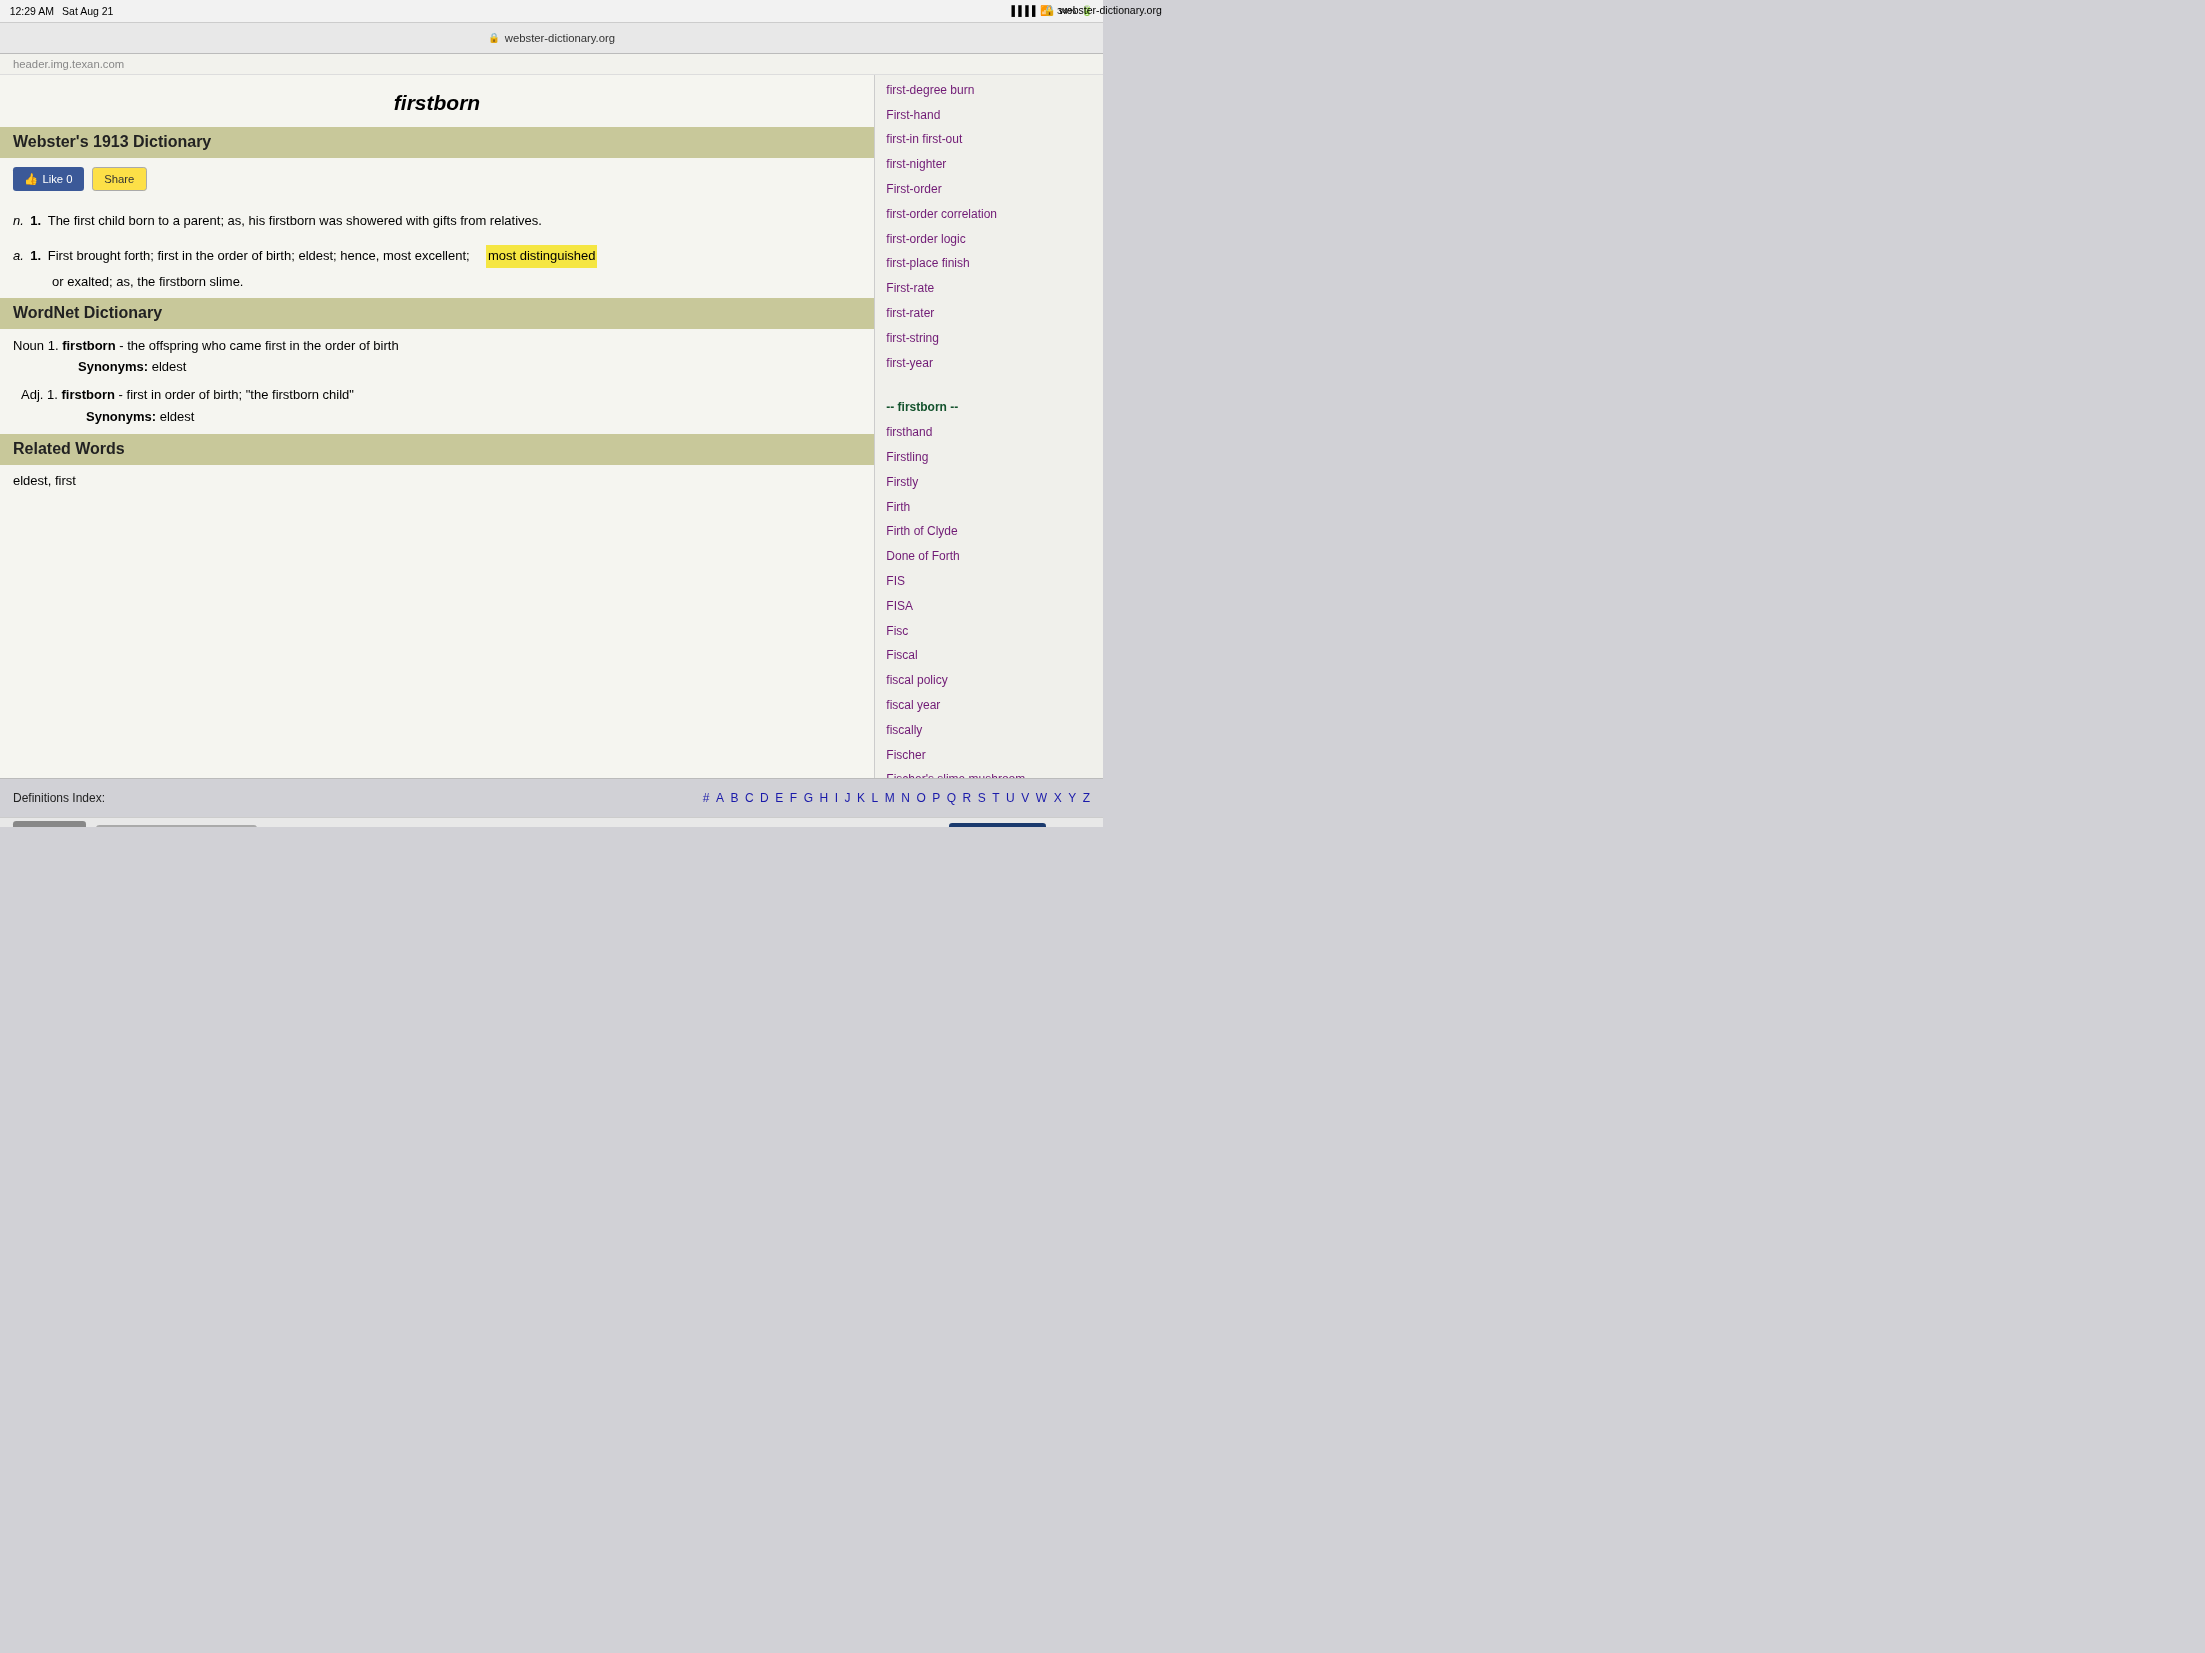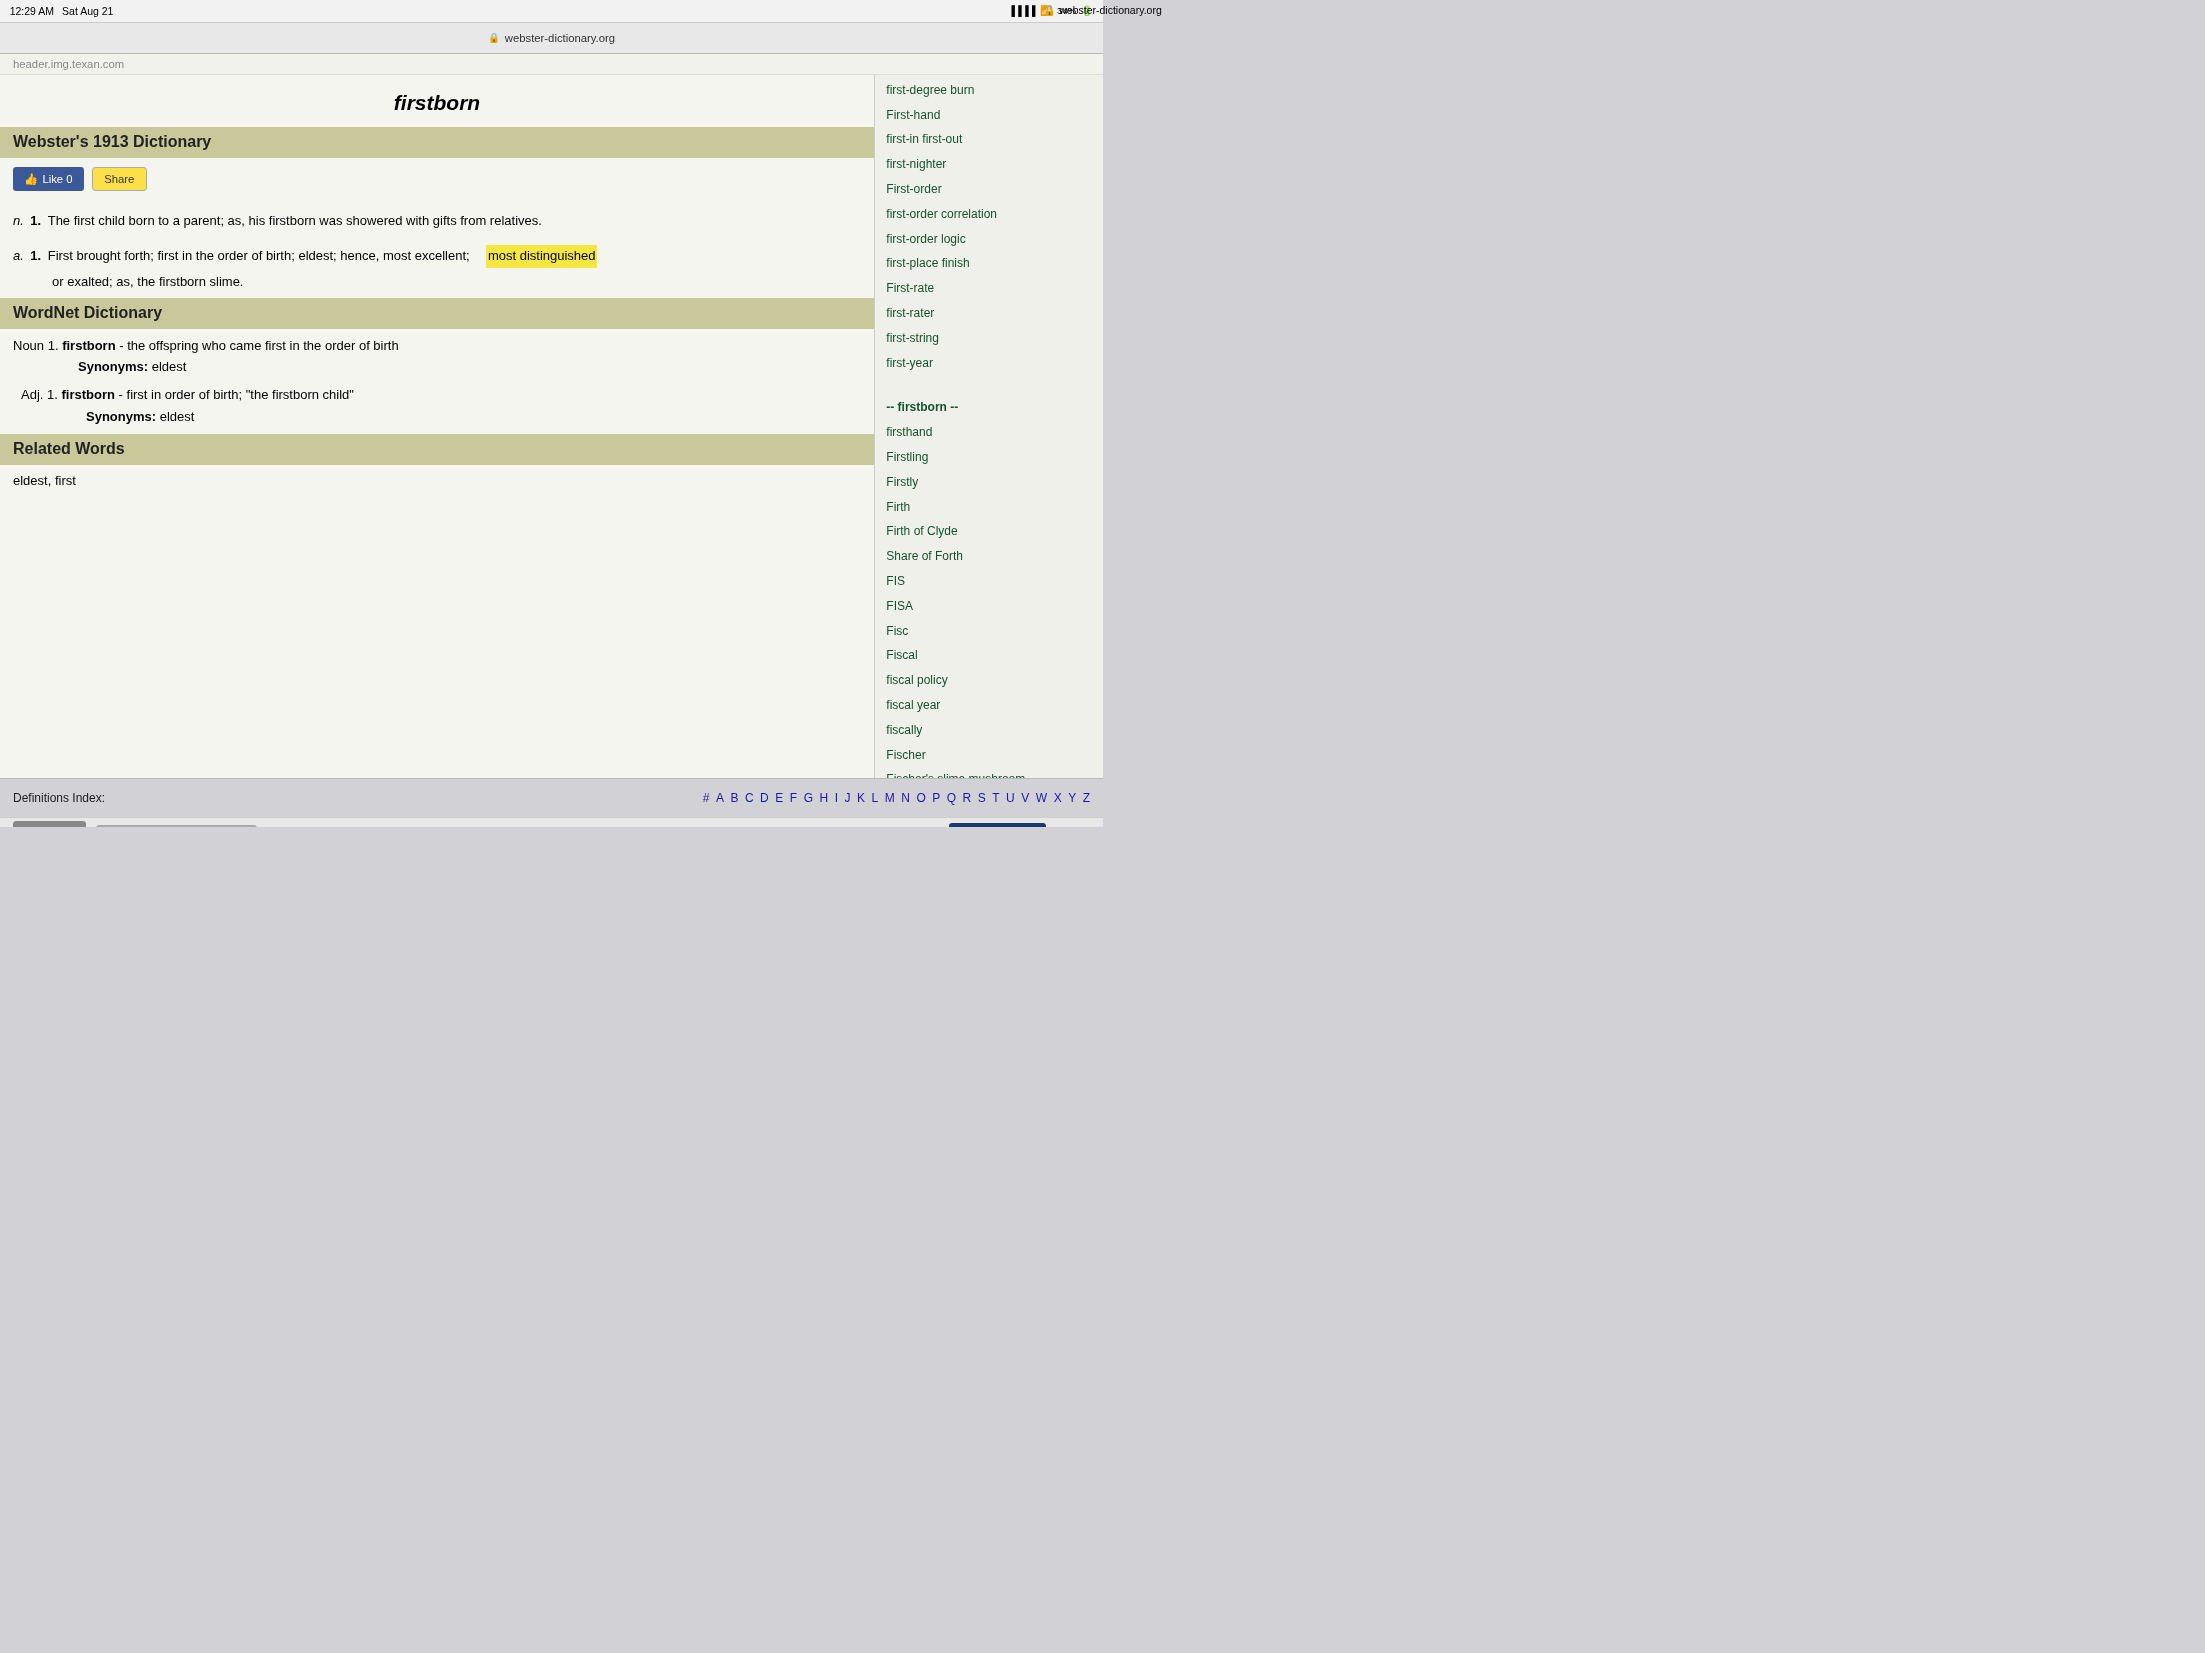--- a/index.html
+++ b/index.html
@@ -148,21 +148,21 @@
     .sidebar {
       width: 228px;
       background: #f0f0eb;
       overflow-y: auto;
       padding: 3.2px 0;
     }
 
     .sidebar-item {
       padding: 4px 11.3px;
       font-size: 12px;
-      color: #14532d;
+      color: #701a75;
       cursor: pointer;
       line-height: 1.4;
     }
     .sidebar-item.bold-current {
       font-weight: bold;
       color: #14532d;
       margin-top: 20px;
     }
 
     
@@ -413,21 +413,21 @@
       <div class="sidebar-item">First-rate</div>
       <div class="sidebar-item">first-rater</div>
       <div class="sidebar-item">first-string</div>
       <div class="sidebar-item">first-year</div>
       <div class="sidebar-item bold-current">-- firstborn --</div>
       <div class="sidebar-item">firsthand</div>
       <div class="sidebar-item">Firstling</div>
       <div class="sidebar-item">Firstly</div>
       <div class="sidebar-item">Firth</div>
       <div class="sidebar-item">Firth of Clyde</div>
-      <div class="sidebar-item">Share of Forth</div>
+      <div class="sidebar-item">Done of Forth</div>
       <div class="sidebar-item">FIS</div>
       <div class="sidebar-item">FISA</div>
       <div class="sidebar-item">Fisc</div>
       <div class="sidebar-item">Fiscal</div>
       <div class="sidebar-item">fiscal policy</div>
       <div class="sidebar-item">fiscal year</div>
       <div class="sidebar-item">fiscally</div>
       <div class="sidebar-item">Fischer</div>
       <div class="sidebar-item">Fischer's slime mushroom</div>
     </div>

